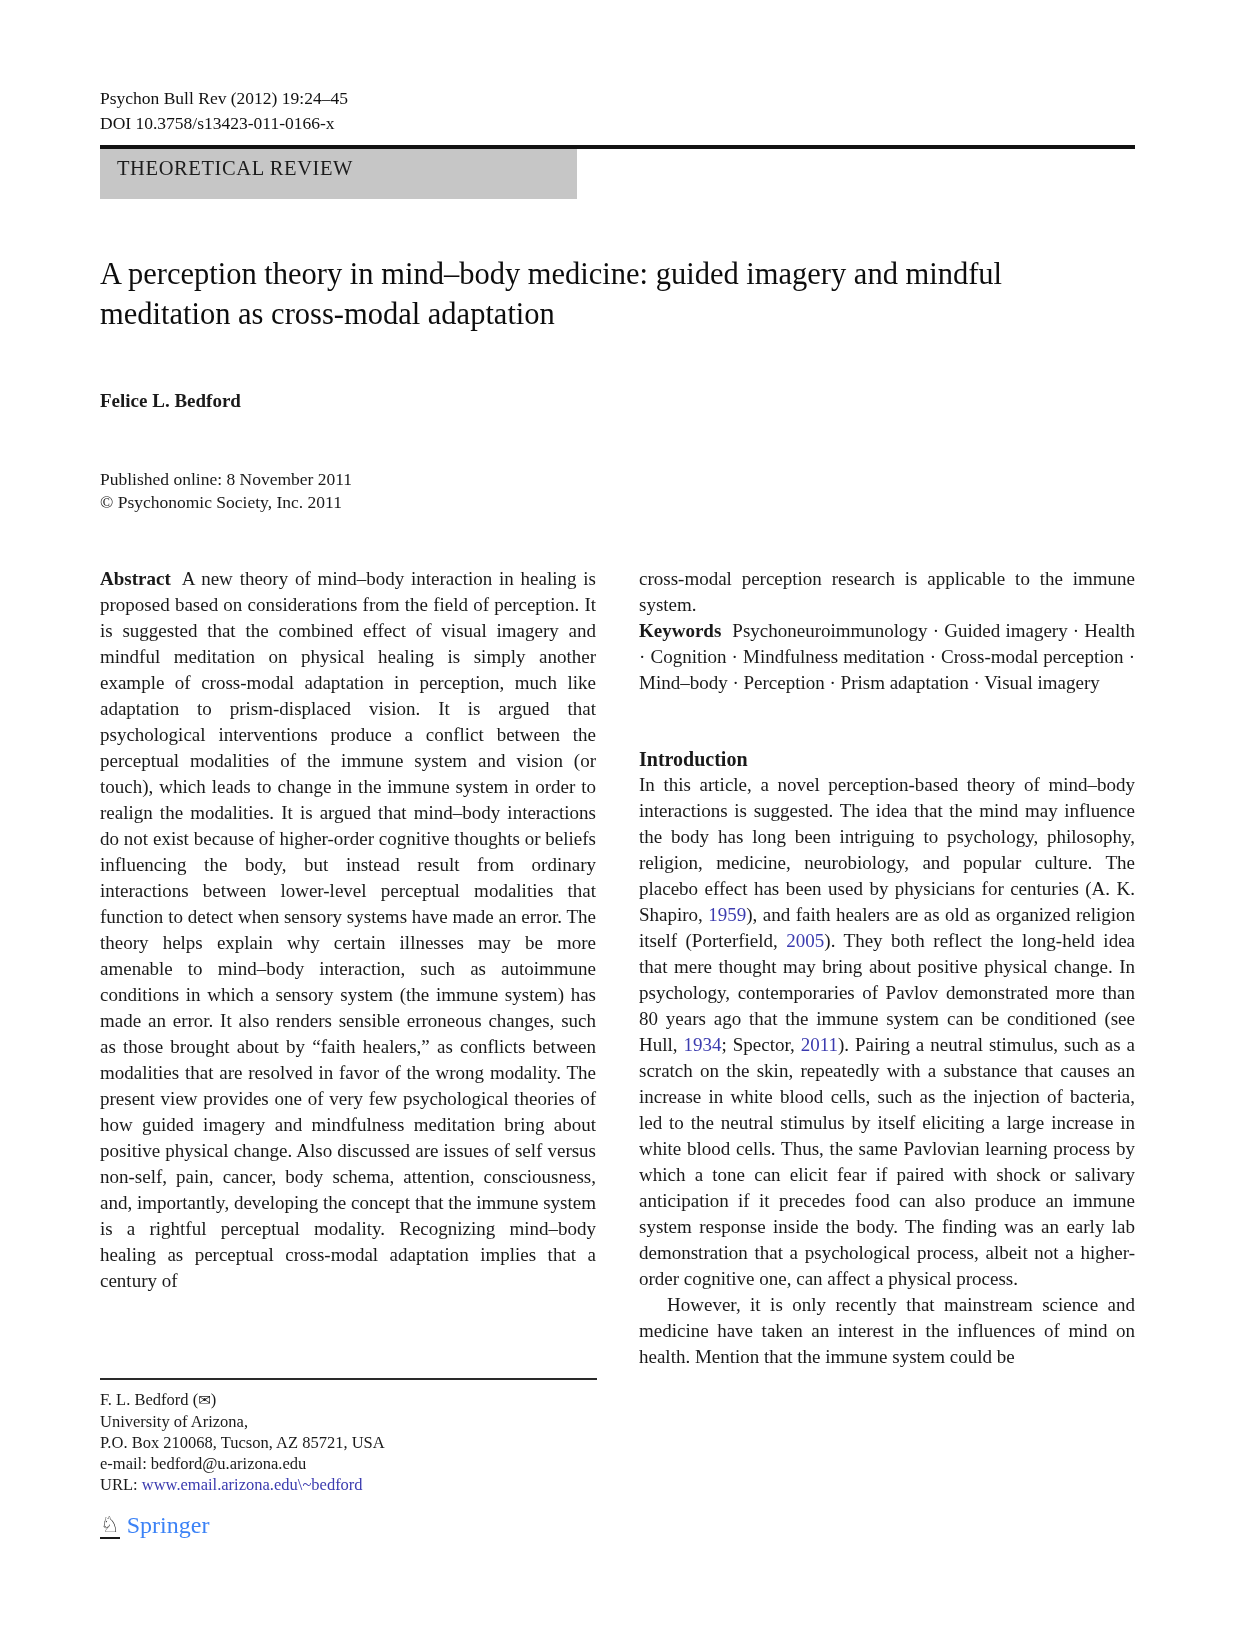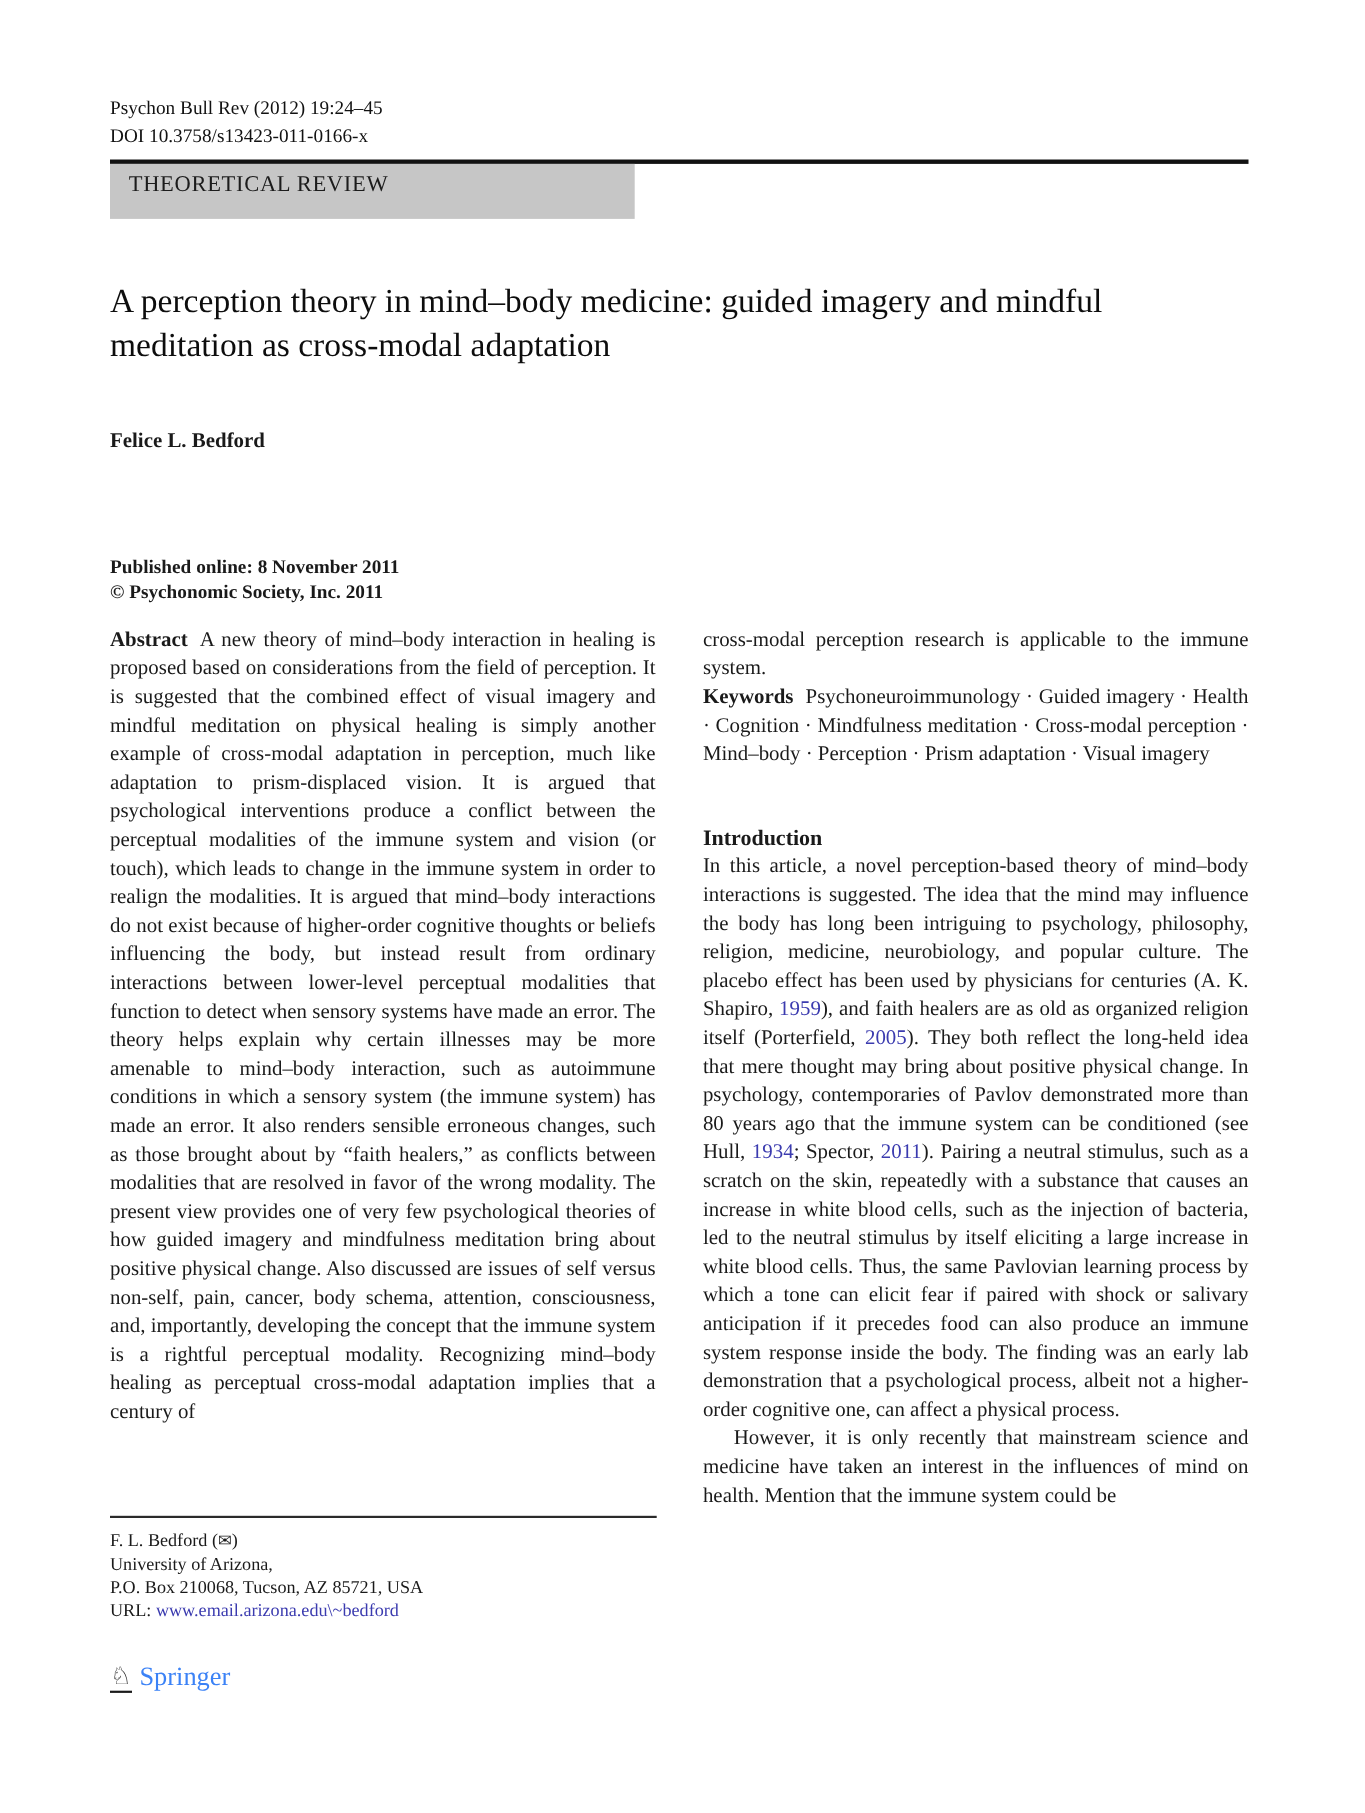--- a/index.html
+++ b/index.html
@@ -20,22 +20,22 @@
     width:477px; height:50px; line-height:38px;
     padding-left:17px; box-sizing:border-box;
     font-size:20.5px; letter-spacing:0.6px; color:#1c1c1c;
   }
   h1.paper-title {
     margin:55px 0 0 0;
     font-size:30.5px; line-height:40px; font-weight:normal;
     max-width:1010px; color:#0d0d0d;
   }
   .author-name { margin-top:56px; font-size:19px; font-weight:bold; }
-  .pub-block { margin-top:92px; font-size:17.5px; line-height:22.5px;font-weight:bold; }
-  .columns { display:flex; gap:43px; margin-top:20px; }
+  .pub-block { margin-top:56px; font-size:17.5px; line-height:22.5px; }
+  .columns { display:flex; gap:43px; margin-top:53px; }
   .col { width:496px; font-size:19px; line-height:26px; text-align:justify; }
   .col p { margin:0; }
   .bold-label { font-weight:bold; padding-right:11px; }
   .kw-block { margin-top:26px; }
   h2.section-heading { font-size:20px; font-weight:bold; margin:50px 0 0 0; text-align:left; }
   .intro-p1 { margin-top:27px; }
   .indent-p { text-indent:28px; }
   a.cite { color:#3b3baf; text-decoration:none; cursor:pointer; }
   .footnote {
     position:absolute; left:100px; top:1378px; width:497px;
@@ -94,20 +94,21 @@
       <p class="indent-p">However, it is only recently that mainstream science and medicine have taken an interest in the influences of mind on health. Mention that the immune system could be</p>
     </div>
 
   </div>
 
   <div class="footnote">
     <div class="fn-rule"></div>
     <div><span>F. L. Bedford (</span><span class="env-glyph">✉</span><span>)</span></div>
     <div>University of Arizona,</div>
     <div>P.O. Box 210068, Tucson, AZ 85721, USA</div>
+    <div>e-mail: bedford@u.arizona.edu</div>
     <div><span>URL: </span><a class="cite">www.email.arizona.edu\~bedford</a></div>
   </div>
 
   <div class="springer">
     <span class="springer-glyph">♘</span>
     <span class="springer-label">Springer</span>
   </div>
 
 </div>
 

